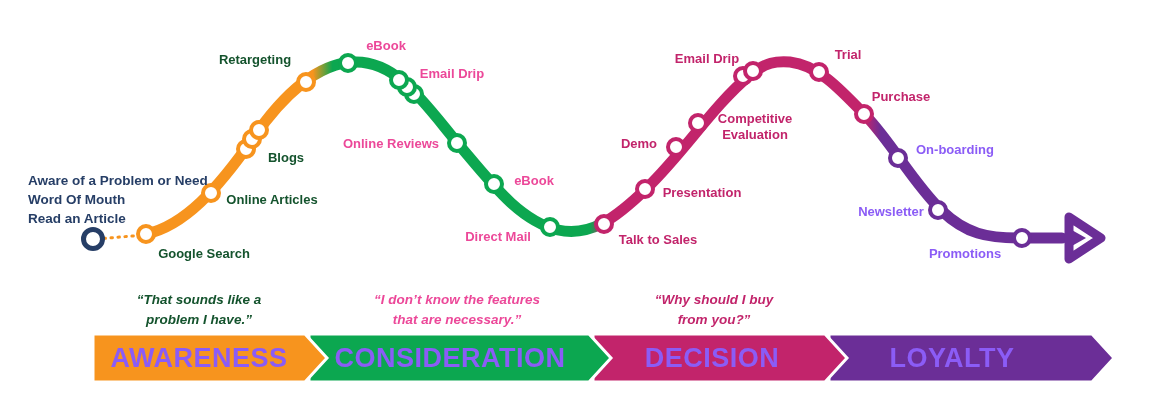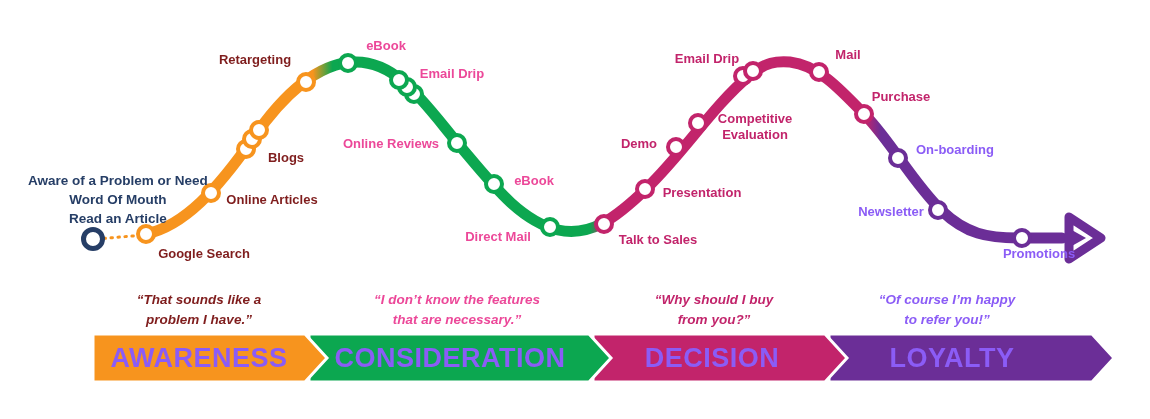--- a/index.html
+++ b/index.html
@@ -9,33 +9,33 @@
   }
   #wrap svg{position:absolute;left:0;top:0;}
   .lbl{
     position:absolute;transform:translate(-50%,-50%);
     font-size:13px;font-weight:bold;line-height:16px;
     white-space:pre-line;text-align:center;z-index:3;
   }
   .note{
     position:absolute;left:28px;top:171px;
     font-size:13.5px;font-weight:bold;line-height:19px;
-    white-space:pre-line;text-align:center;z-index:3;
+    white-space:pre-line;text-align:left;z-index:3;
   }
   .quote{
     position:absolute;transform:translate(-50%,-50%);
     font-size:13.5px;font-weight:bold;font-style:italic;line-height:20px;
     white-space:pre-line;text-align:center;z-index:3;
   }
   .stage{
     position:absolute;transform:translate(-50%,-50%);
     font-size:27px;font-weight:bold;color:#8b5cf6;letter-spacing:.5px;
     white-space:nowrap;z-index:4;
   }
-  .c-orange{color:#7f1d1d}
+  .c-orange{color:#14532d}
   .c-green{color:#ec4899}
   .c-pink{color:#C2246B}
   .c-purple{color:#8b5cf6}
   .c-navy{color:#263E66}
 </style>
 </head>
 <body>
 
 <div id="wrap">
 
@@ -121,34 +121,32 @@
   <div class="lbl c-green" style="left:391px;top:144px">Online Reviews</div>
   <div class="lbl c-green" style="left:534px;top:181px">eBook</div>
   <div class="lbl c-green" style="left:498px;top:237px">Direct Mail</div>
 
   <div class="lbl c-pink" style="left:658px;top:240px">Talk to Sales</div>
   <div class="lbl c-pink" style="left:702px;top:193px">Presentation</div>
   <div class="lbl c-pink" style="left:639px;top:144px">Demo</div>
   <div class="lbl c-pink" style="left:755px;top:127px">Competitive
 Evaluation</div>
   <div class="lbl c-pink" style="left:707px;top:59px">Email Drip</div>
-  <div class="lbl c-pink" style="left:848px;top:55px">Mail</div>
+  <div class="lbl c-pink" style="left:848px;top:55px">Trial</div>
   <div class="lbl c-pink" style="left:901px;top:97px">Purchase</div>
 
   <div class="lbl c-purple" style="left:955px;top:150px">On-boarding</div>
   <div class="lbl c-purple" style="left:891px;top:212px">Newsletter</div>
-  <div class="lbl c-purple" style="left:1039px;top:254px">Promotions</div>
+  <div class="lbl c-purple" style="left:965px;top:254px">Promotions</div>
 
   <div class="quote c-orange" style="left:199px;top:310px">“That sounds like a
 problem I have.”</div>
   <div class="quote c-green" style="left:457px;top:310px">“I don’t know the features
 that are necessary.”</div>
   <div class="quote c-pink" style="left:714px;top:310px">“Why should I buy
 from you?”</div>
-  <div class="quote c-purple" style="left:947px;top:310px">“Of course I’m happy
-to refer you!”</div>
 
   <div class="stage" style="left:199px;top:358px">AWARENESS</div>
   <div class="stage" style="left:450px;top:358px">CONSIDERATION</div>
   <div class="stage" style="left:952px;top:358px">LOYALTY</div>
   <div class="stage" style="left:712px;top:358px">DECISION</div>
 
 </div>
 
 </body></html>

